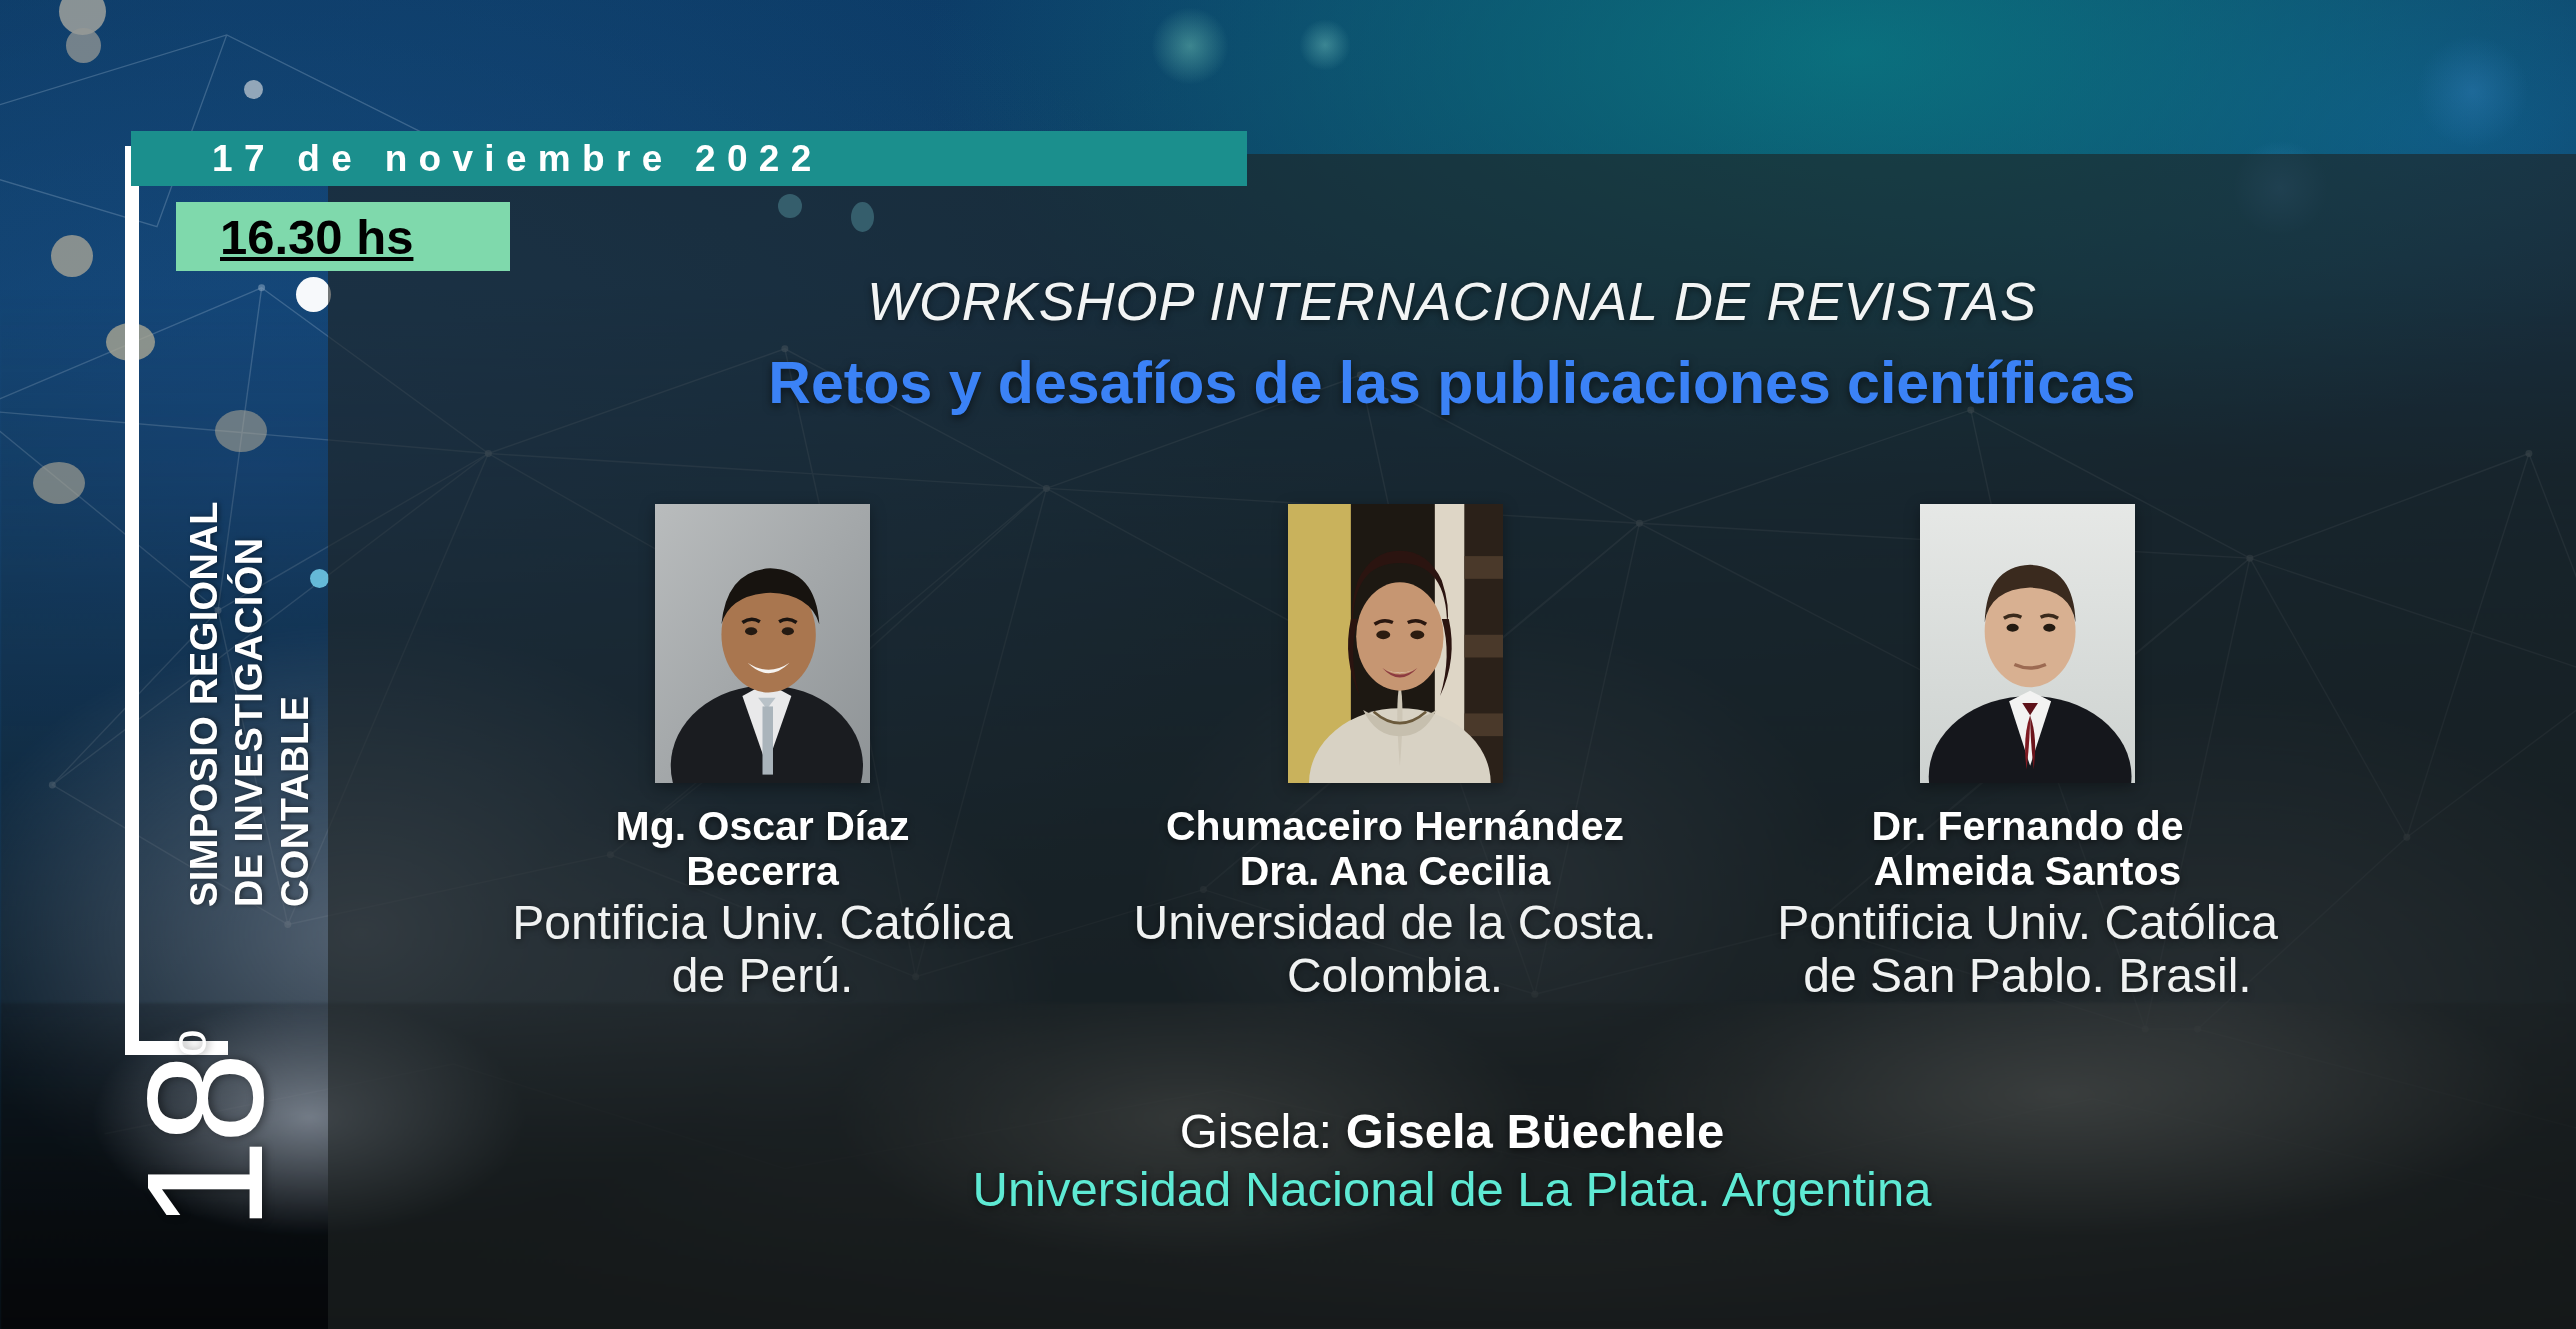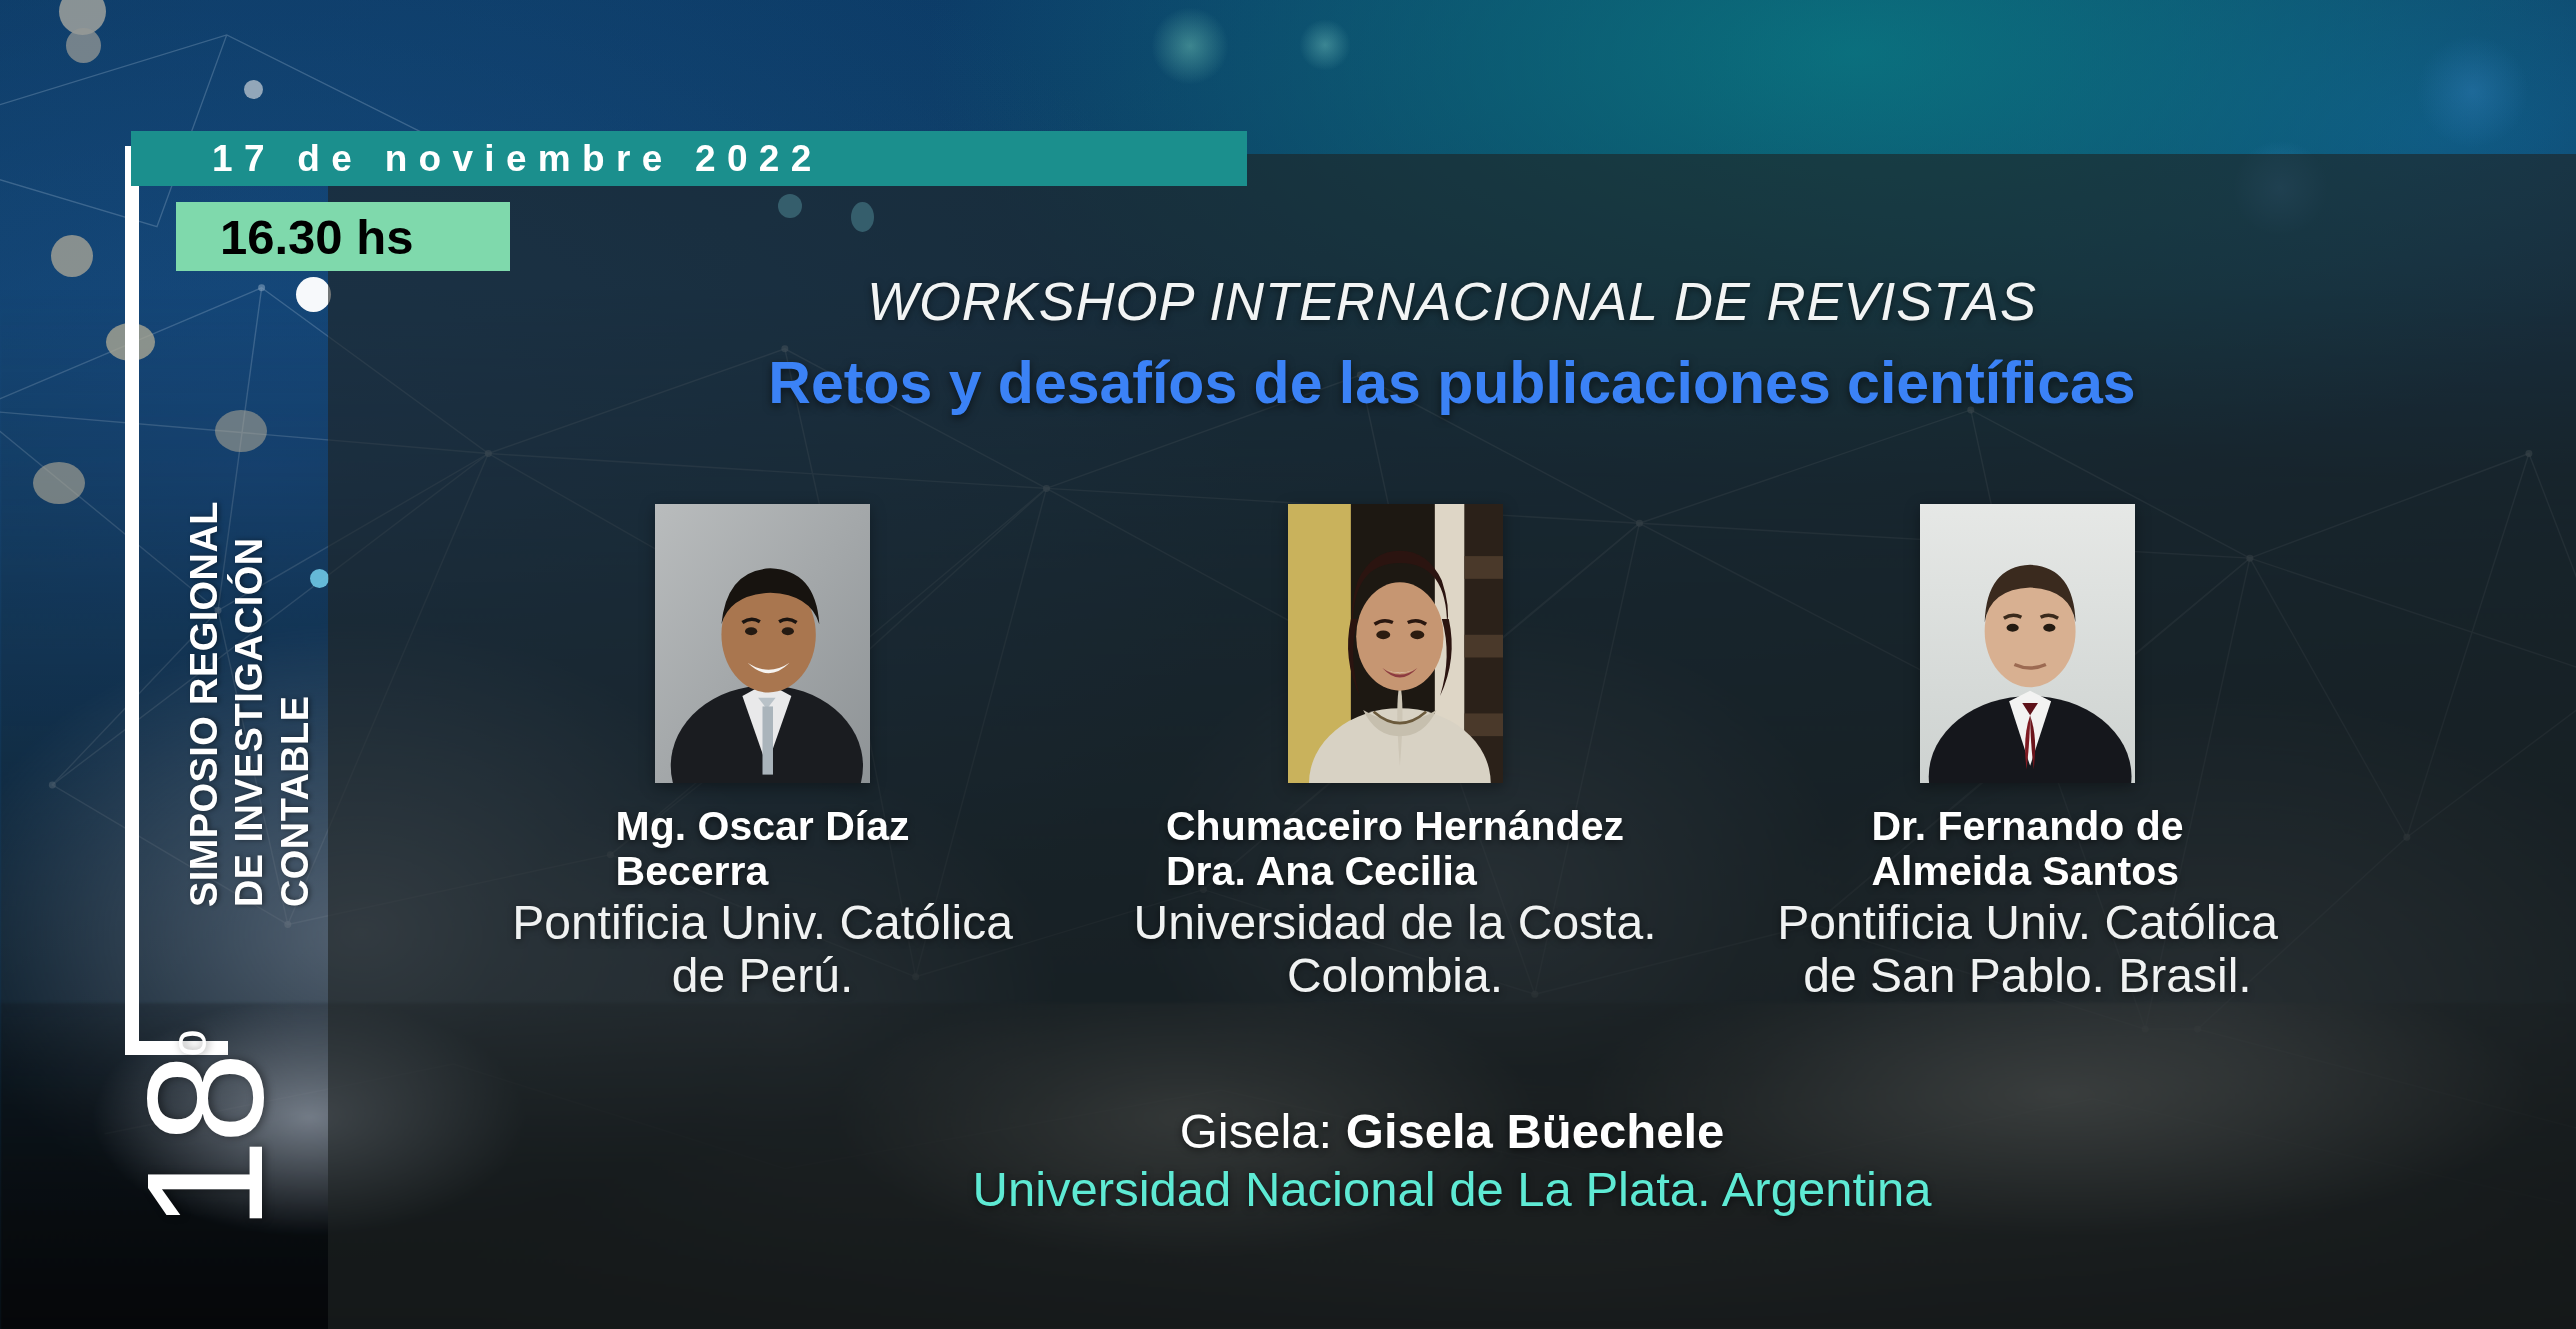--- a/index.html
+++ b/index.html
@@ -116,21 +116,21 @@
     letter-spacing:11.3px; margin-left:81px;
   }
   .time-tag{
     position:absolute; left:176px; top:202px;
     width:334px; height:69px;
     background:#7fd9ac;
     display:flex; align-items:center;
   }
   .time-tag span{
     color:#000; font-size:49px; font-weight:bold;
-    letter-spacing:0px; margin-left:44px;
+    letter-spacing:0px; margin-left:44px;text-decoration:underline;
   }
 
   
   .kicker{
     position:absolute; left:328px; top:270px; width:2248px;
     text-align:center;
     color:#f2f4f4; font-size:54px; font-weight:400;
     letter-spacing:0.9px;
     text-shadow:0 1.7px 7px rgba(0,0,0,.5);
     font-style:italic;
@@ -155,21 +155,21 @@
     width:215px; height:279px;
     background:#9aa0a4;
     overflow:hidden; position:relative;
     box-shadow:0 3.5px 14px rgba(0,0,0,.35);
   }
   .portrait svg{ display:block; width:100%; height:100%; }
 
   .sp-name{
     margin-top:21px;
     color:#ffffff; font-size:41px; font-weight:bold;
-    line-height:1.09; 
+    line-height:1.09; text-align:center;
     text-shadow:0 1.7px 7px rgba(0,0,0,.55);
   }
   .sp-aff{
     margin-top:3.5px;
     color:#f0f2f2; font-size:48px; font-weight:400;
     line-height:1.1; text-align:center;
     text-shadow:0 1.7px 7px rgba(0,0,0,.5);
   }
 
   

